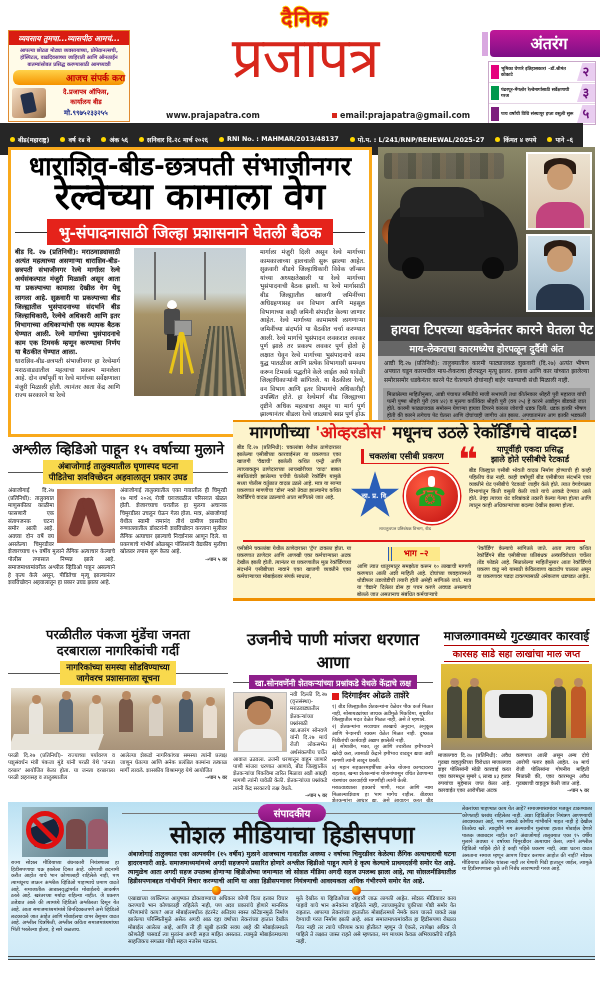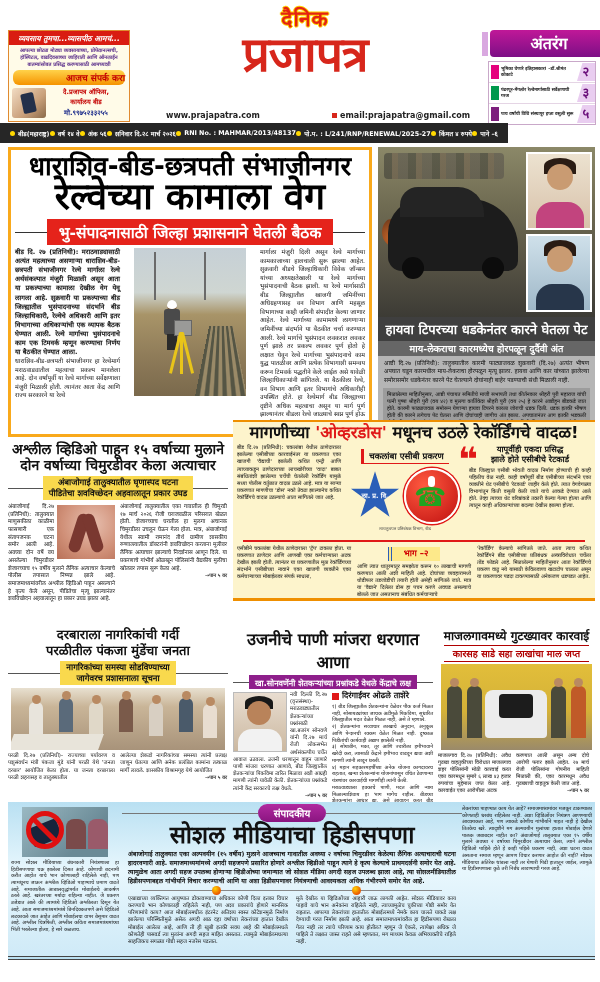--- a/index.html
+++ b/index.html
@@ -16,39 +16,39 @@
   .ad-bottom{display:flex;padding:2px 3px 0;}
   .ad-img{width:34px;height:30px;background:linear-gradient(135deg,#f2dcc4,#c9a07a 60%,#8a6a4a);border-radius:3px;position:relative;flex:none;}
   .ad-img .ph{position:absolute;left:10px;top:5px;width:13px;height:20px;background:#23304a;border-radius:2px;transform:rotate(-12deg);}
   .ad-contact{flex:1;text-align:center;line-height:1.5;}
   .ad-office{color:#c40000;font-weight:bold;font-size:6.5px;}
   .ad-phone{color:#1a2a8a;font-weight:bold;font-size:6.8px;}
 
   .masthead{left:138px;top:4px;width:334px;height:118px;text-align:center;}
   .mh-daily{font-size:21px;font-weight:bold;color:#e42313;
      text-shadow:-1px 0 #ffd400,1px 0 #ffd400,0 -1px #ffd400,0 1px #ffd400;letter-spacing:1px;}
-  .mh-title{font-size:48px;font-weight:700;color:#d7261b;line-height:0.92;letter-spacing:-1px;}
+  .mh-title{font-size:56px;font-weight:400;color:#d7261b;line-height:0.92;letter-spacing:-1px;}
   .mh-web{position:absolute;left:28px;bottom:2px;font-size:8px;font-weight:bold;color:#222;}
   .mh-mail{position:absolute;right:2px;bottom:2px;font-size:8px;font-weight:bold;color:#222;}
   .sq{display:inline-block;width:5px;height:5px;background:#d7261b;margin-right:3px;}
 
   .antarang{left:482px;top:30px;width:115px;height:96px;}
   .ant-bar{position:absolute;left:0;top:2px;width:6px;height:24px;background:#d9a8e0;}
   .ant-title{position:absolute;left:8px;top:0;width:118px;height:27px;background:linear-gradient(180deg,#c01898,#7c0f86);
      border-radius:4px;color:#fff;font-weight:800;font-size:16px;text-align:center;line-height:27px;box-sizing:border-box;}
   .ant-items{position:absolute;left:6px;top:31px;width:108px;height:64px;background:#fff;border:1px solid #c9a8c9;box-sizing:border-box;}
   .ant-item{display:flex;align-items:center;height:20px;border-bottom:1px solid #e5d5e5;position:relative;}
   .ant-item:last-child{border-bottom:none;}
   .ant-chip{width:8px;height:14px;margin:0 2px;flex:none;}
   .ant-txt{flex:1;font-size:4.6px;font-weight:bold;color:#222;line-height:1.25;}
   .ant-num{width:18px;height:18px;flex:none;background:#e9cdf0;clip-path:polygon(30% 0,100% 0,100% 100%,0 100%);
      color:#6a0f7a;font-weight:800;font-size:13px;text-align:center;line-height:18px;}
 
-  .info-bar{left:0;top:123px;width:508px;height:18px;background:#262626;display:flex;align-items:center;
-     justify-content:space-between;padding:10px 10px;box-sizing:border-box;}
+  .info-bar{left:0;top:123px;width:583px;height:18px;background:#262626;display:flex;align-items:center;
+     justify-content:space-between;padding:16px 10px;box-sizing:border-box;}
   .ib-item{color:#fff;font-weight:bold;font-size:6.4px;white-space:nowrap;display:flex;align-items:center;}
   .dot{width:5px;height:5px;border-radius:50%;background:#ffd800;display:inline-block;margin-right:3px;flex:none;}
 
   
   .lead{left:8px;top:147px;width:364px;height:290px;border:3px solid #f9a91b;box-sizing:border-box;padding:2px 4px;background:#fff;}
   .lead-h1{font-size:26px;font-weight:800;text-align:center;line-height:1.08;color:#000;}
   .lead-h2{font-size:37px;font-weight:900;text-align:center;line-height:1.0;color:#000;margin-top:-2px;}
   .lead-sub{display:flex;align-items:center;margin:4px 0 3px;}
   .lead-sub .ln{flex:1;border-top:1.5px solid #333;}
   .lead-sub .bx{background:#e5231b;color:#fff;font-weight:800;font-size:15.5px;padding:2px 12px;}
@@ -79,21 +79,21 @@
   .crowd{position:absolute;top:6px;left:6px;width:120px;height:26px;background:
      repeating-linear-gradient(90deg,#3a3a34 0 8px,#6a5a4a 8px 14px,#55504a 14px 24px);opacity:.55;border-radius:4px;}
   .ports{position:absolute;right:3px;top:5px;width:66px;}
   .port{width:66px;height:78px;border:2px solid #fff;box-sizing:border-box;position:relative;margin-bottom:4px;overflow:hidden;}
   .port .head{position:absolute;left:19px;top:10px;width:26px;height:26px;border-radius:50%;background:#c99b72;}
   .port .hair{position:absolute;left:16px;top:4px;width:32px;height:16px;border-radius:50% 50% 0 0;background:#2a1c14;}
   .port.w{background:linear-gradient(180deg,#ece2d0,#d8c2aa);}
   .port.w .torso{position:absolute;left:8px;bottom:0;width:48px;height:26px;border-radius:16px 16px 0 0;background:#c2447e;}
   .port.m{background:linear-gradient(180deg,#cfe0ea,#9fb8c8);}
   .port.m .torso{position:absolute;left:8px;bottom:0;width:48px;height:26px;border-radius:16px 16px 0 0;background:#27364a;}
-  .crash-h{background:#3f3f3f;color:#fff;font-weight:800;font-size:13px;text-align:center;padding:3px 2px;}
+  .crash-h{background:#3f3f3f;color:#fff;font-weight:800;font-size:13px;text-align:right;padding:3px 2px;}
   .crash-sh{background:#666;color:#fff;font-weight:bold;font-size:9.5px;text-align:center;padding:1px 2px;}
   .crash-p1{font-size:5.9px;line-height:1.4;padding:3px 6px 2px;color:#0c0c0c;}
   .crash-p2{margin:2px 5px;background:#9c9c9c;padding:3px 4px;font-size:5.2px;line-height:1.38;color:#0c0c0c;}
 
   
   .abuse{left:8px;top:441px;width:220px;height:181px;}
   .abuse-h{font-size:14px;font-weight:800;text-align:center;line-height:1.15;}
   .abuse-sub{display:flex;align-items:center;margin:3px 0;}
   .abuse-sub .ln{flex:1;border-top:1px solid #555;}
   .abuse-sub .bx{background:#f9d94d;font-weight:bold;font-size:8.4px;text-align:center;padding:1px 6px;line-height:1.3;}
@@ -325,21 +325,20 @@
       </div>
     </div>
     <div class="crash-h">हायवा टिपरच्या धडकेनंतर कारने घेतला पेट</div>
     <div class="crash-sh">माय-लेकराचा कारमध्येच होरपळून दुर्दैवी अंत</div>
     <div class="crash-p1 jc">आष्टी दि.२७ (प्रतिनिधी): तालुक्यातील कारमी फाट्याजवळ शुक्रवारी (दि.२७) अत्यंत भीषण अपघात घडून कारमधील माय-लेकराचा होरपळून मृत्यू झाला. हायवा आणि कार यांच्यात झालेल्या समोरासमोर धडकेनंतर कारने पेट घेतल्याने दोघांनाही बाहेर पडण्याची संधी मिळाली नाही.</div>
     <div class="crash-p2 jc">मिळालेल्या माहितीनुसार, आष्टी पंचायत समितीचे माजी सभापती तथा कीर्तनकार श्रीहरी पुरी महाराज यांची पत्नी पुष्पा श्रीहरी पुरी (वय ४२) व मुलगा कार्तिकेश श्रीहरी पुरी (वय २५) हे कारने आष्टीहून बीडकडे जात होते. कारमी फाट्याजवळ समोरून येणाऱ्या हायवा टिपरने कारला जोराची धडक दिली. धडक इतकी भीषण होती की कारने लगेचच पेट घेतला आणि दोघांचाही जागीच अंत झाला. अपघातानंतर आग इतकी भडकली होती की आतील दोघांना बाहेर काढणे शक्य झाले नाही. घटनेची माहिती मिळताच ग्रामस्थ, पोलीस व अग्निशमन दल घटनास्थळी दाखल झाले. मात्र तोपर्यंत होत्याचे नव्हते झाले होते. दरम्यान, ही हृदयद्रावक घटना घडत असताना श्रीहरी पुरी महाराज कीर्तनाच्या कार्यक्रमासाठी बाहेरगावी असल्याची माहिती समोर आली आहे. या घटनेमुळे आष्टी तालुक्यासह बीड जिल्ह्यावर शोककळा पसरली असून सर्वत्र हळहळ व्यक्त होत आहे.</div>
   </section>
 
   <section class="abs abuse">
     <div class="abuse-h">अश्लील व्हिडिओ पाहून १५ वर्षाच्या मुलाने</div>
-    <div class="abuse-h">दोन वर्षाच्या चिमुरडीवर केला अत्याचार</div>
     <div class="abuse-sub">
       <div class="ln"></div>
       <div class="bx">
         <div>अंबाजोगाई तालुक्यातील घृणास्पद घटना</div>
         <div>पीडितेचा शवविच्छेदन अहवालातून प्रकार उघड</div>
       </div>
       <div class="ln"></div>
     </div>
     <div class="abuse-body">
       <div class="abuse-col jc">
@@ -391,22 +390,22 @@
       <div class="acb-bc jc">एसीबीने चकलांबा येथील ठाणेदाराला 'ट्रॅप' टाकला होता. या प्रकरणात ठाणेदार आणि आणखी एका कर्मचाऱ्याला अटक देखील झाली होती. त्यानंतर या प्रकरणातील मूळ रेकॉर्डिंगच्या संदर्भाने एसीबीच्या नावाने एका खाजगी व्यक्तीने एका कर्मचाऱ्याच्या मोबाईलवर संपर्क साधला,</div>
       <div class="acb-bc jc">
         <span class="part">भाग –२</span>
         <span>आणि त्यात थातूरमातूर समझोता करून १० लाखाची मागणी करण्यात आली अशी माहिती आहे. दोघांच्या व्यवहारामध्ये थोडीफार तडजोडीची तयारी होती असेही सांगितले जाते. मात्र या 'वैद्याने' दिलेला डोस हा पचन करणे अवघड असल्याचे बोलले जात असतानाच संबंधित कर्मचाऱ्याचे</span>
       </div>
       <div class="acb-bc jc">'रेकॉर्डिंग' केल्याचे सांगितले जाते. आता त्याच कथित रेकॉर्डिंगने बीड एसीबीच्या प्रतिबंधक अस्त्राविरोधात चर्चेला तोंड फोडले आहे. मिळालेल्या माहितीनुसार आता रेकॉर्डिंगचे प्रकरण वाढू नये यासाठी केविलवाणा खटाटोप चालला असून या प्रकरणावर पडदा टाकण्यासाठी अनेकजण धडपडत आहेत.</div>
     </div>
   </section>
 
   <section class="abs parali">
+    <div class="parali-h">परळीतील पंकजा मुंडेंचा जनता</div>
     <div class="parali-h">दरबाराला नागरिकांची गर्दी</div>
-    <div class="parali-h">परळीतील पंकजा मुंडेंचा जनता</div>
     <div class="abuse-sub">
       <div class="ln"></div>
       <div class="bx">
         <div>नागरिकांच्या समस्या सोडविण्याच्या</div>
         <div>जागेवरच प्रशासनाला सूचना</div>
       </div>
       <div class="ln"></div>
     </div>
     <div class="meeting">
       <div class="fig" style="left:18px;top:14px;background:#e8e4dc">

